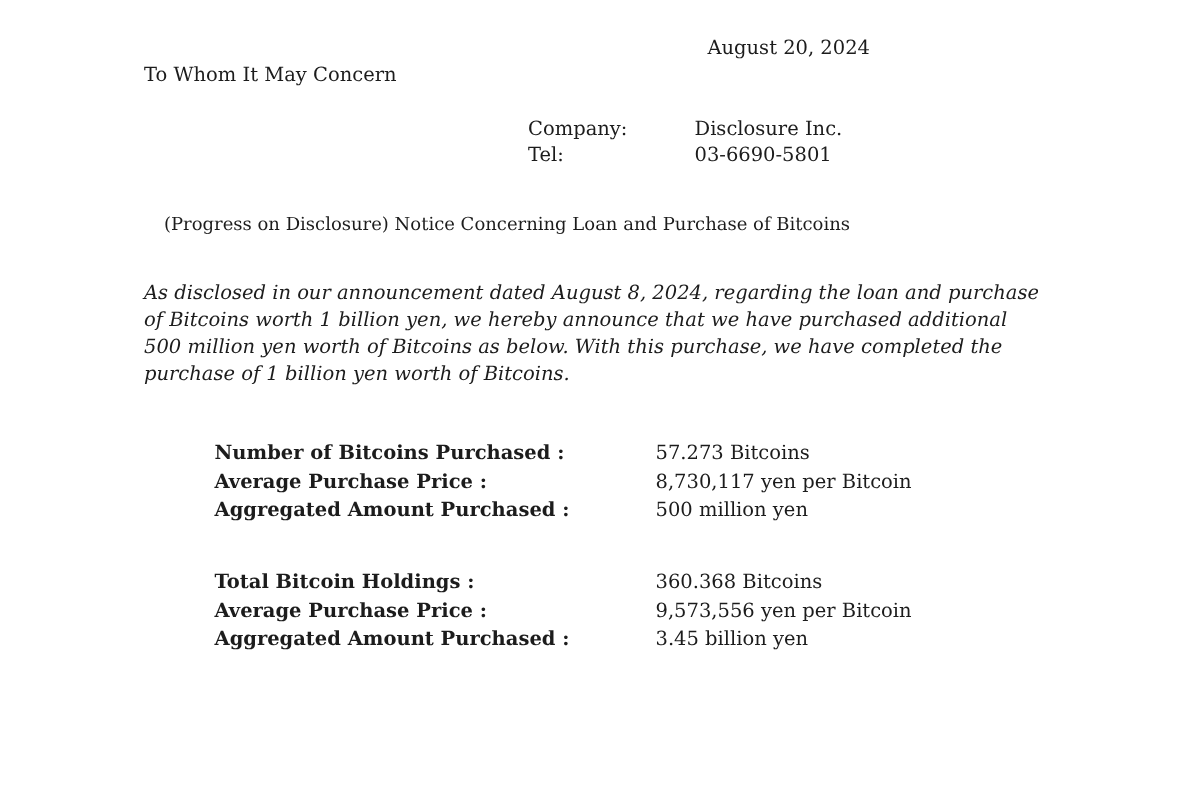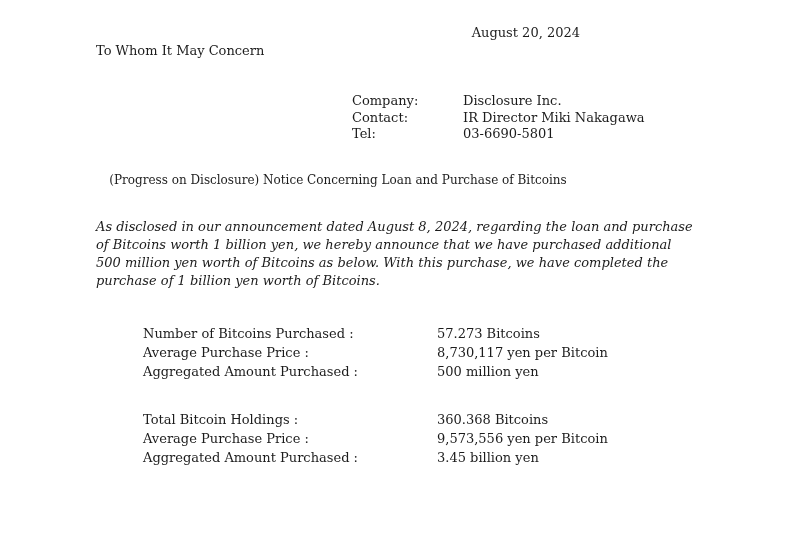--- a/index.html
+++ b/index.html
@@ -23,21 +23,21 @@
   .date-line {
     text-align: right;
     white-space: nowrap;
   }
   .salutation {
     margin-top: 0;
     white-space: nowrap;
   }
   .company-block {
     margin-left: 256px;
-    margin-top: 33px;
+    margin-top: 19px;
     line-height: 16.5px;
   }
   .info-row { display: flex; align-items: flex-start; }
   .info-label { width: 111px; flex: none; white-space: nowrap; }
   .info-value { white-space: nowrap; }
   .doc-title {
     margin-top: 28px;
     text-align: center;
     white-space: nowrap;
     font-weight: normal;
@@ -48,42 +48,38 @@
     line-height: 18px;
   }
   .body-line { white-space: nowrap; font-style: italic; }
   .detail-block {
     margin-left: 47px;
     line-height: 19px;
   }
   .block-purchase { margin-top: 34px; }
   .block-holdings { margin-top: 29px; }
   .detail-row { display: flex; align-items: flex-start; }
-  .detail-label { width: 294px; flex: none; white-space: nowrap; }
+  .detail-label { width: 294px; flex: none; white-space: nowrap; font-weight: bold; }
   .detail-value { white-space: nowrap; }
 </style>
 </head>
 <body>
 
 <div class="page">
 
   <div class="date-line">August 20, 2024</div>
 
   <div class="salutation">To Whom It May Concern</div>
 
   <div class="company-block">
     <div class="info-row">
       <div class="info-label">Company:</div>
       <div class="info-value">Disclosure Inc.</div>
     </div>
     <div class="info-row">
-    </div>
-    <div class="info-row">
-      <div class="info-label">Contact:</div>
-      <div class="info-value">IR Director Miki Nakagawa</div>
     </div>
     <div class="info-row">
       <div class="info-label">Tel:</div>
       <div class="info-value">03-6690-5801</div>
     </div>
   </div>
 
   <div class="doc-title">(Progress on Disclosure) Notice Concerning Loan and Purchase of Bitcoins</div>
 
   <div class="body-par">

